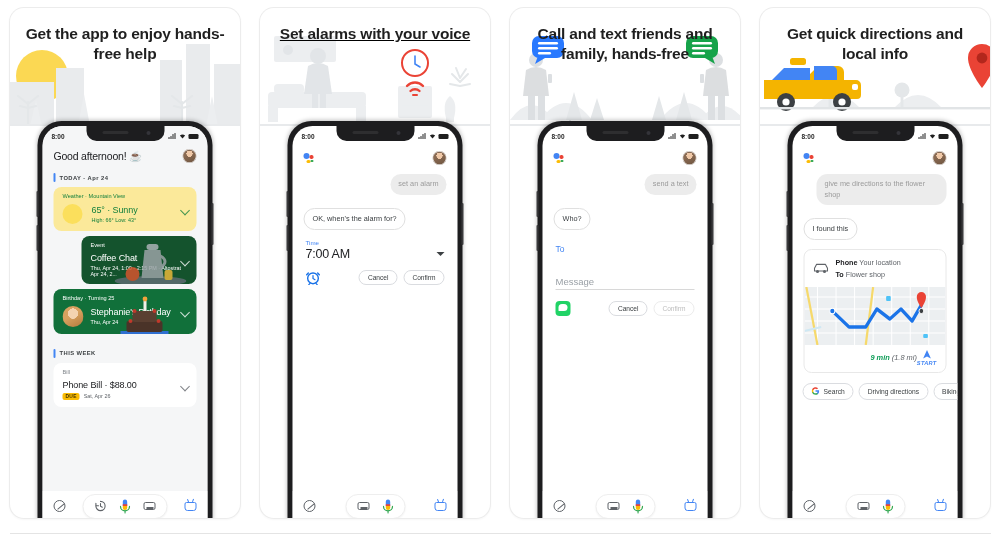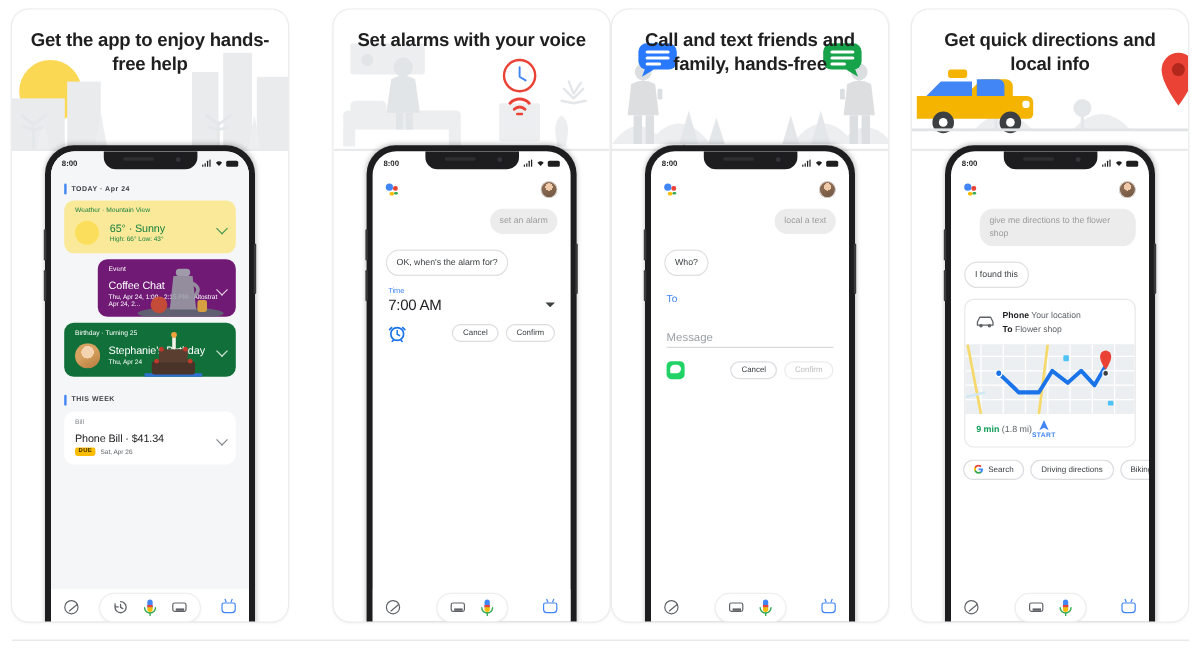--- a/index.html
+++ b/index.html
@@ -17,21 +17,21 @@
   }
 
   
   .card{
     position:absolute; top:8px; width:230px; height:510px;
     background:#ffffff; border-radius:14px;
     box-shadow:0 0 0 1px #ececec, 0 1px 3px rgba(0,0,0,.07);
     overflow:hidden;
   }
   .card.c1{ left:10px; }
-  .card.c2{ left:278px; }
+  .card.c2{ left:260px;text-decoration:underline; }
   .card.c3{ left:510px; }
   .card.c4{ left:760px; }
 
   
   .headline{
     position:relative; z-index:5;
     text-align:center; padding:16px 14px 0;
     font-size:15.5px; font-weight:700; color:#1f1f1f;
     line-height:1.28; letter-spacing:-.2px;
   }
@@ -164,22 +164,23 @@
   
   .dirCard{
     margin:9px 11px 0; border:.8px solid #e8e8e8; border-radius:8px;
     overflow:hidden; background:#fff;
   }
   .dirHead{ display:flex; align-items:center; gap:7px; padding:7px 9px; }
   .dirTxt{ font-size:7.2px; line-height:1.55; color:#5f6368; }
   .dirTxt b{ color:#202124; }
   .map{ position:relative; height:58px; background:#eceff1; }
   .mapFoot{
-    display:flex; align-items:center; justify-content:flex-start;
+    display:flex; align-items:center; justify-content:flex-end;
     padding:5px 9px 6px;
+    font-style:italic;
   }
   .eta{ font-size:7.4px; color:#5f6368; }
   .eta b{ color:#0f9d58; font-weight:700; }
   .startBtn{ text-align:center; color:#4285f4; font-size:5.6px; font-weight:700; letter-spacing:.3px; }
   .chips{
     display:flex; gap:5px; padding:0 10px; margin-top:10px;
     overflow:hidden; white-space:nowrap;
   }
   .chip{
     display:flex; align-items:center; gap:4px; flex:0 0 auto;
@@ -209,21 +210,21 @@
   .fcard .sub{ font-size:5.4px; margin-top:1.5px; }
   .chev{
     position:absolute; right:8px; top:50%; margin-top:-2px;
     width:7px; height:7px; border-right:1.1px solid currentColor;
     border-bottom:1.1px solid currentColor; transform:rotate(45deg);
     opacity:.8;
   }
   .weather{ background:#fbe99a; color:#15803d; }
   .weather .row{ display:flex; align-items:center; gap:9px; }
   .sun{ width:20px;height:20px;border-radius:50%;background:#fbdf5c; flex:0 0 auto;}
-  .event{ background:#701a75; color:#fff;margin-left:39px; }
+  .event{ background:#14532d; color:#fff;margin-left:39px; }
   .bday{ background:#11703a; color:#fff; }
   .bday .row{ display:flex; align-items:center; gap:7px; }
   .bface{
     width:21px;height:21px;border-radius:50%; flex:0 0 auto;
     background:radial-gradient(circle at 50% 36%, #f4d3b0 0 30%, transparent 31%),
                linear-gradient(150deg,#d7a15f 0 45%,#b4793c 100%);
   }
   .bill{ background:#fff; color:#202124; }
   .badge{
     display:inline-block; background:#fbbc04; color:#3c2f00;
@@ -299,20 +300,24 @@
                   <s></s>
                   <s></s>
                 </span>
               <svg width="8" height="6" viewBox="0 0 8 6">
                   <path d="M4 5.4 L1.4 2.6 A3.8 3.8 0 0 1 6.6 2.6 Z" fill="#1f1f1f"></path>
                 </svg>
               <span class="batt"></span>
             </span>
           </div>
 
+          <div class="greet">
+            <span>Good afternoon! ☕</span>
+            <span class="avatar"></span>
+          </div>
 
           <div class="sect">
             <i></i>
               <span>TODAY · Apr 24</span>
           </div>
 
           <div class="fcard weather">
             <div class="kicker">Weather · Mountain View</div>
             <div class="row">
               <span class="sun"></span>
@@ -362,21 +367,21 @@
             <span class="chev"></span>
           </div>
 
           <div class="sect">
             <i></i>
               <span>THIS WEEK</span>
           </div>
 
           <div class="fcard bill">
             <div class="kicker" style="color:#80868b">Bill</div>
-            <div class="ttl" style="margin-top:3px">Phone Bill · $41.34</div>
+            <div class="ttl" style="margin-top:3px">Phone Bill · $88.00</div>
             <div class="sub" style="color:#5f6368;margin-top:3px">
               <span class="badge">DUE</span><span>Sat, Apr 26</span>
             </div>
             <span class="chev" style="color:#5f6368"></span>
           </div>
         </div>
 
         <div class="nav">
           <span class="compass"></span>
           <span class="navpill">
@@ -589,21 +594,21 @@
         <div class="asst-row">
           <span class="g-dots">
               <i class="d1"></i>
               <i class="d2"></i>
               <i class="d3"></i>
               <i class="d4"></i>
             </span>
           <span class="avatar"></span>
         </div>
 
-        <div class="bubble-user">local a text</div>
+        <div class="bubble-user">send a text</div>
         <div class="bubble-asst">Who?</div>
 
         <div class="to-lbl">To</div>
         <div class="msg-line">Message</div>
 
         <div class="actions" style="padding-top:11px">
           <span class="sms-ico"></span>
           <span class="pillgrp">
             <span class="pill">Cancel</span>
             <span class="pill dim">Confirm</span>

